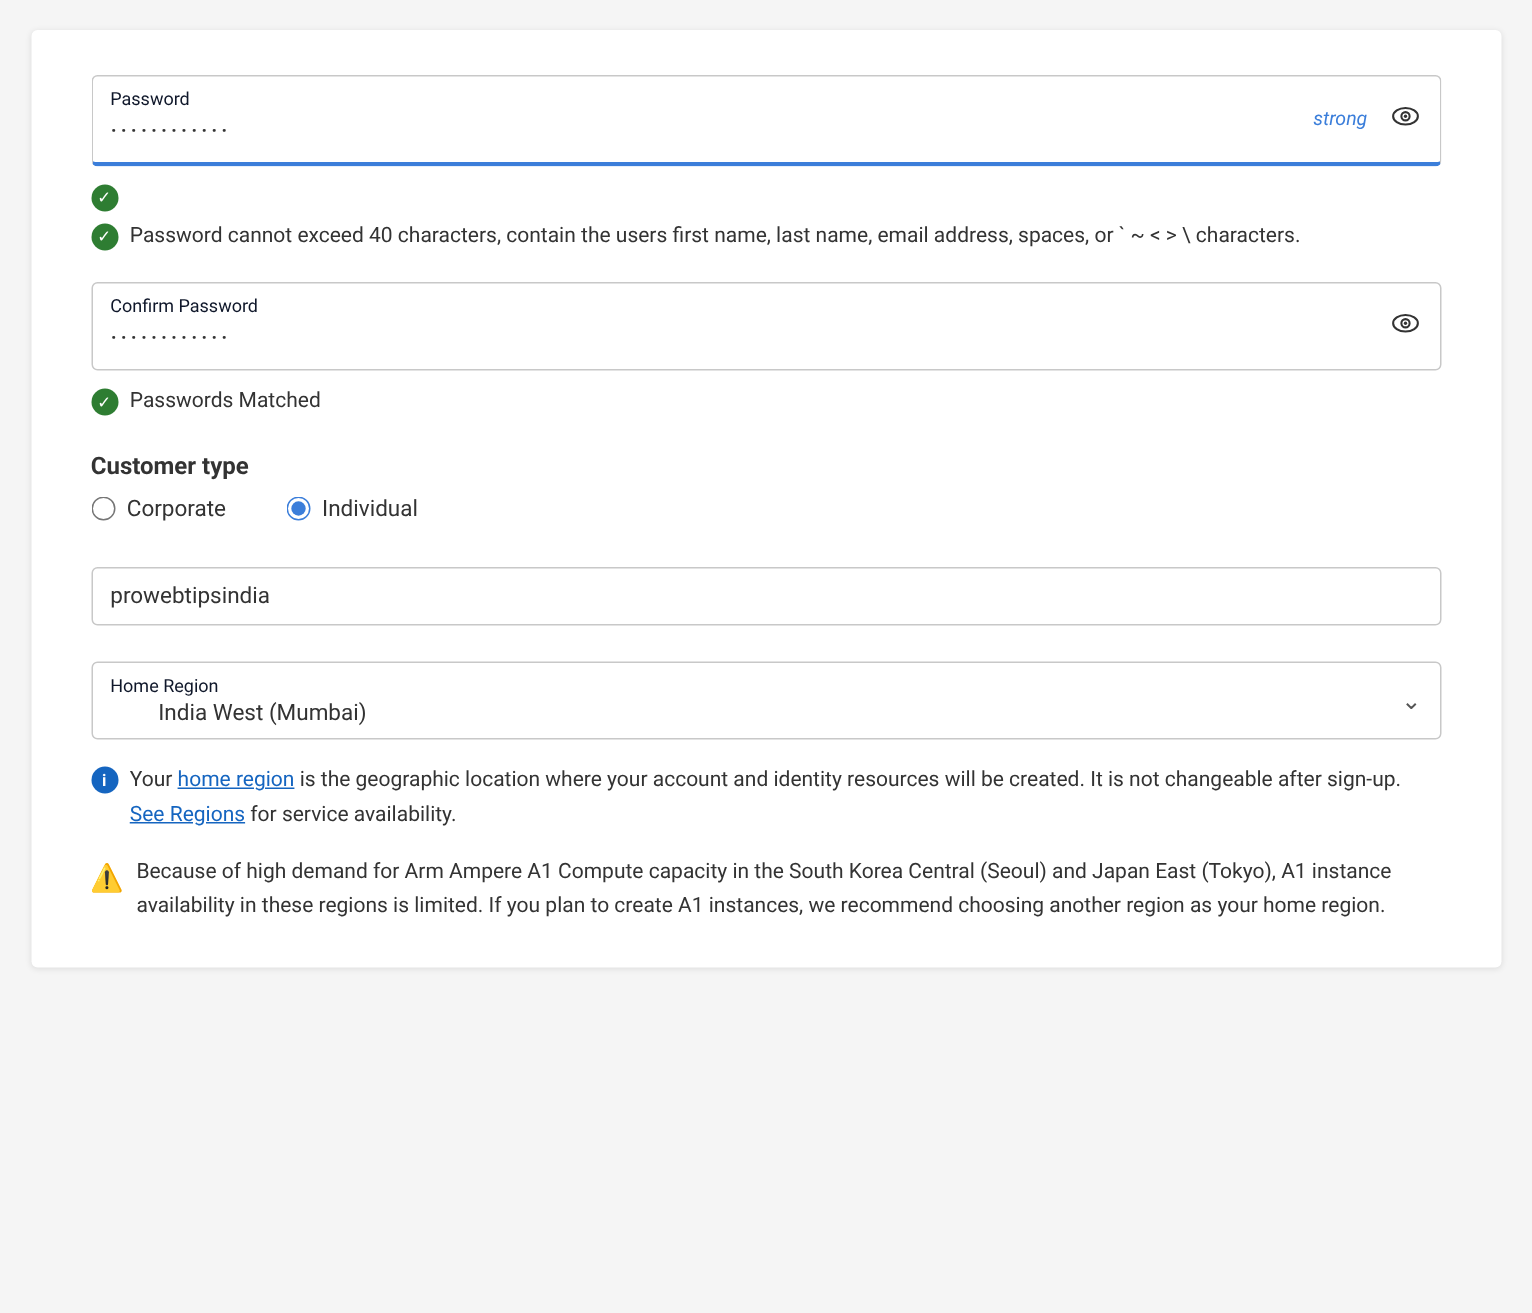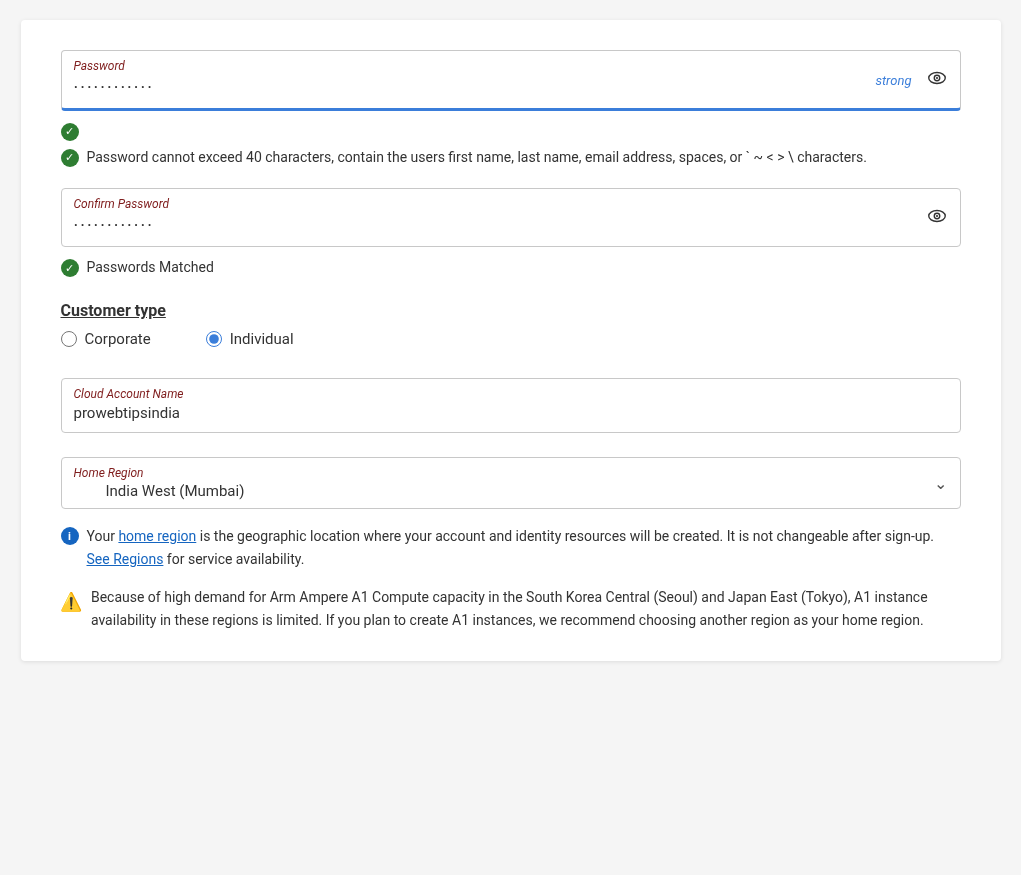--- a/index.html
+++ b/index.html
@@ -27,24 +27,23 @@
       border-radius: 4px;
       padding: 8px 50px 8px 12px;
       margin-bottom: 10px;
       background: #fff;
     }
     .field-wrapper.focused {
       border-bottom: 3px solid #3b7eda;
     }
     .field-label {
       font-size: 12px;
-      color: #7f1d1d;
+      color: #0f172a;
       display: block;
       margin-bottom: 2px;
-      font-style: italic;
     }
     .field-value {
       font-size: 18px;
       color: #333;
       letter-spacing: 2px;
       line-height: 1.4;
     }
     .field-strength {
       position: absolute;
       right: 48px;
@@ -100,25 +99,24 @@
       margin-bottom: 24px;
       margin-top: 10px;
     }
 
     
     .section-label {
       font-size: 16px;
       font-weight: 700;
       color: #333;
       margin-bottom: 10px;
-      text-decoration: underline;
     }
     .radio-group {
       display: flex;
-      gap: 55px;
+      gap: 40px;
       margin-bottom: 30px;
     }
     .radio-option {
       display: flex;
       align-items: center;
       gap: 8px;
       font-size: 15px;
       color: #333;
       cursor: pointer;
     }
@@ -273,21 +271,20 @@
         <span>Corporate</span>
       </label>
       <label class="radio-option">
         <input type="radio" name="customer_type" checked="" style="">
         <span>Individual</span>
       </label>
     </div>
   </div>
 
   <div class="text-field-wrapper">
-    <span class="field-label">Cloud Account Name</span>
     <div class="text-field-value">prowebtipsindia</div>
   </div>
 
   <div class="select-wrapper">
     <span class="field-label">Home Region</span>
     <div class="select-value">India West (Mumbai)</div>
     <span class="chevron-icon">⌄</span>
   </div>
 
   <div class="info-box">

